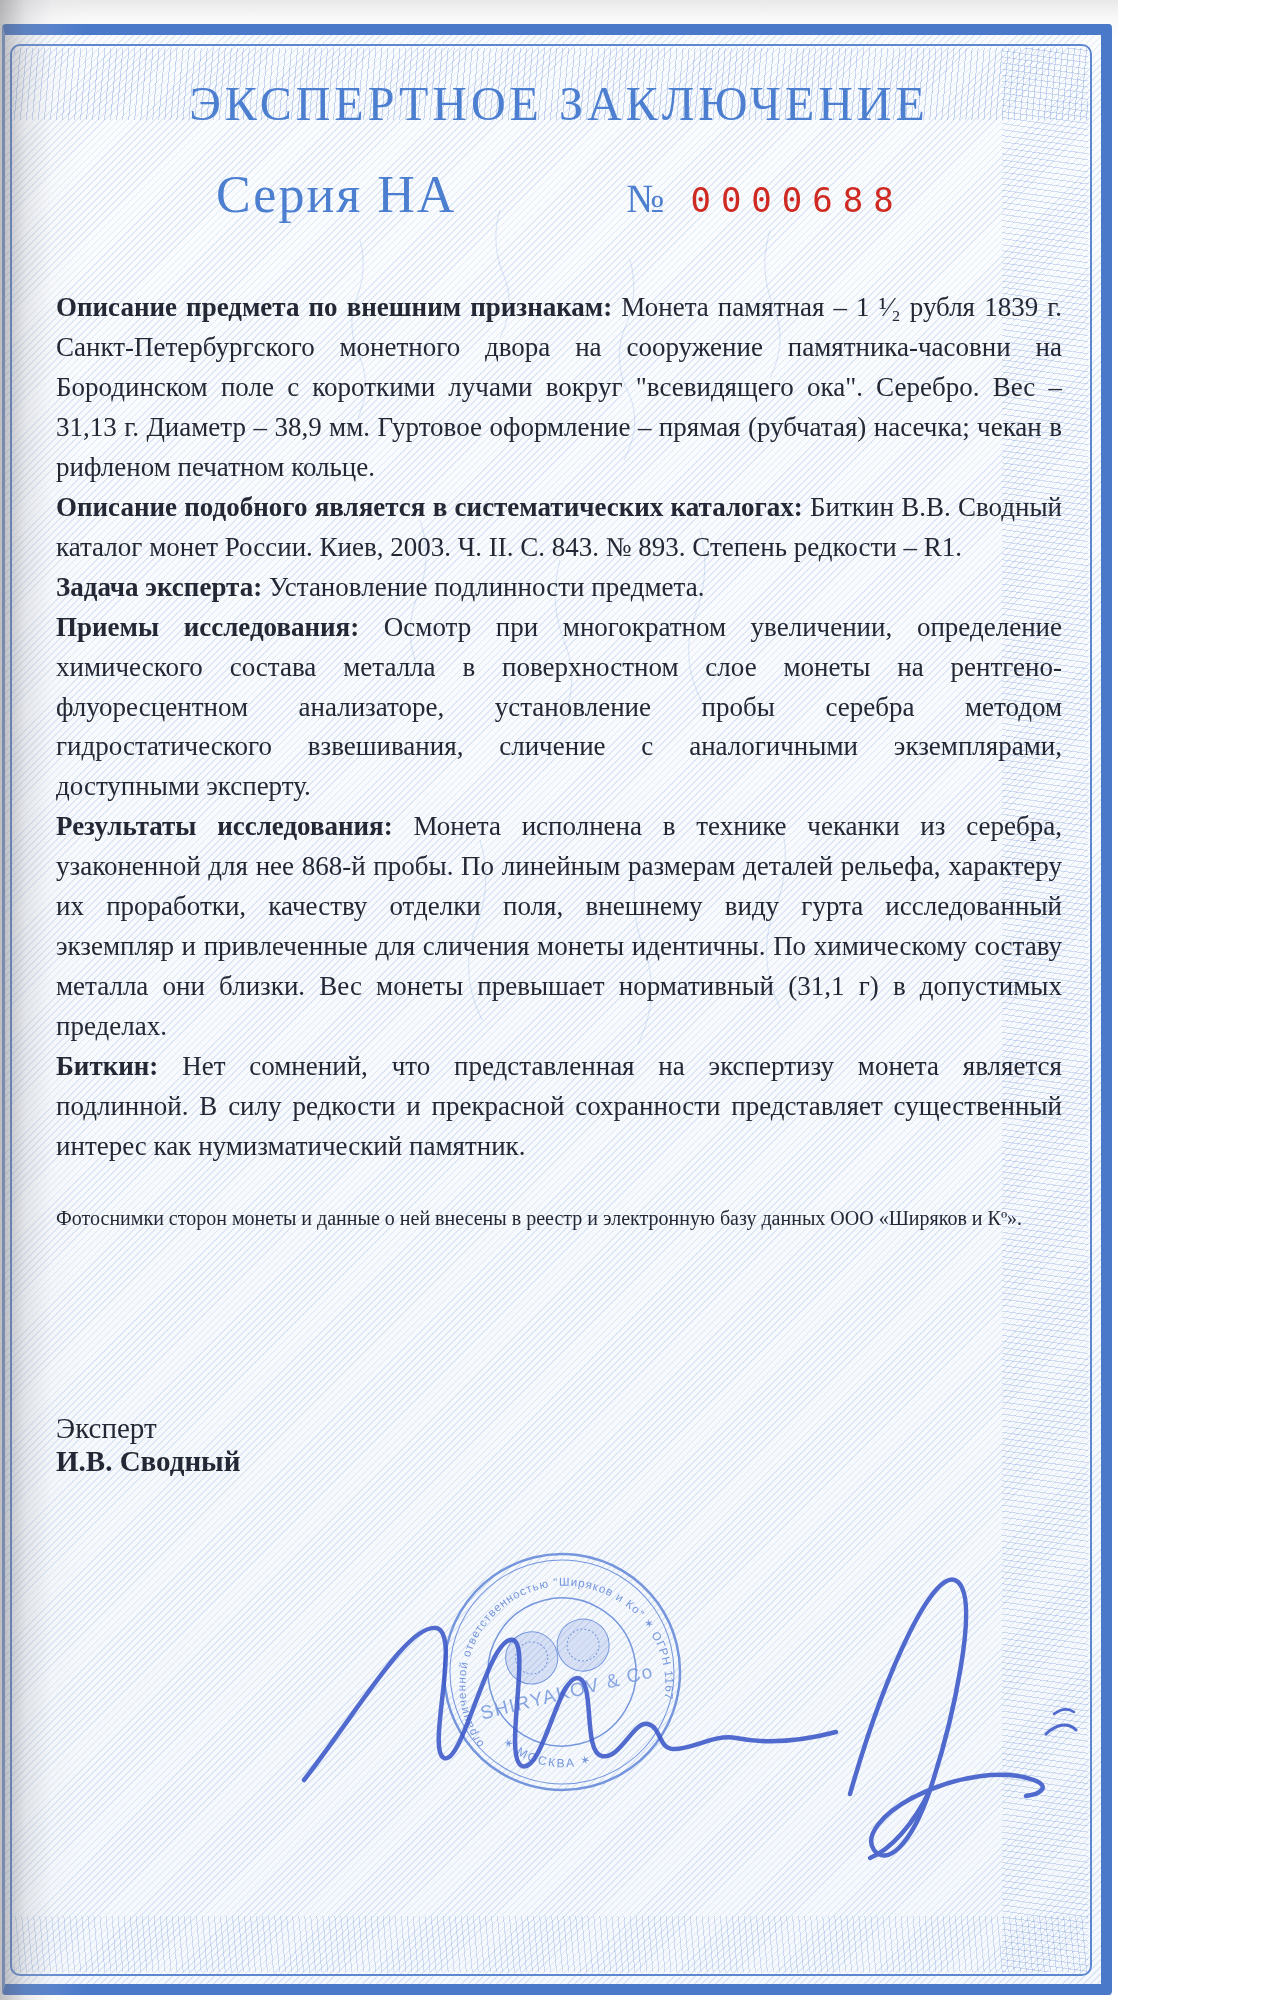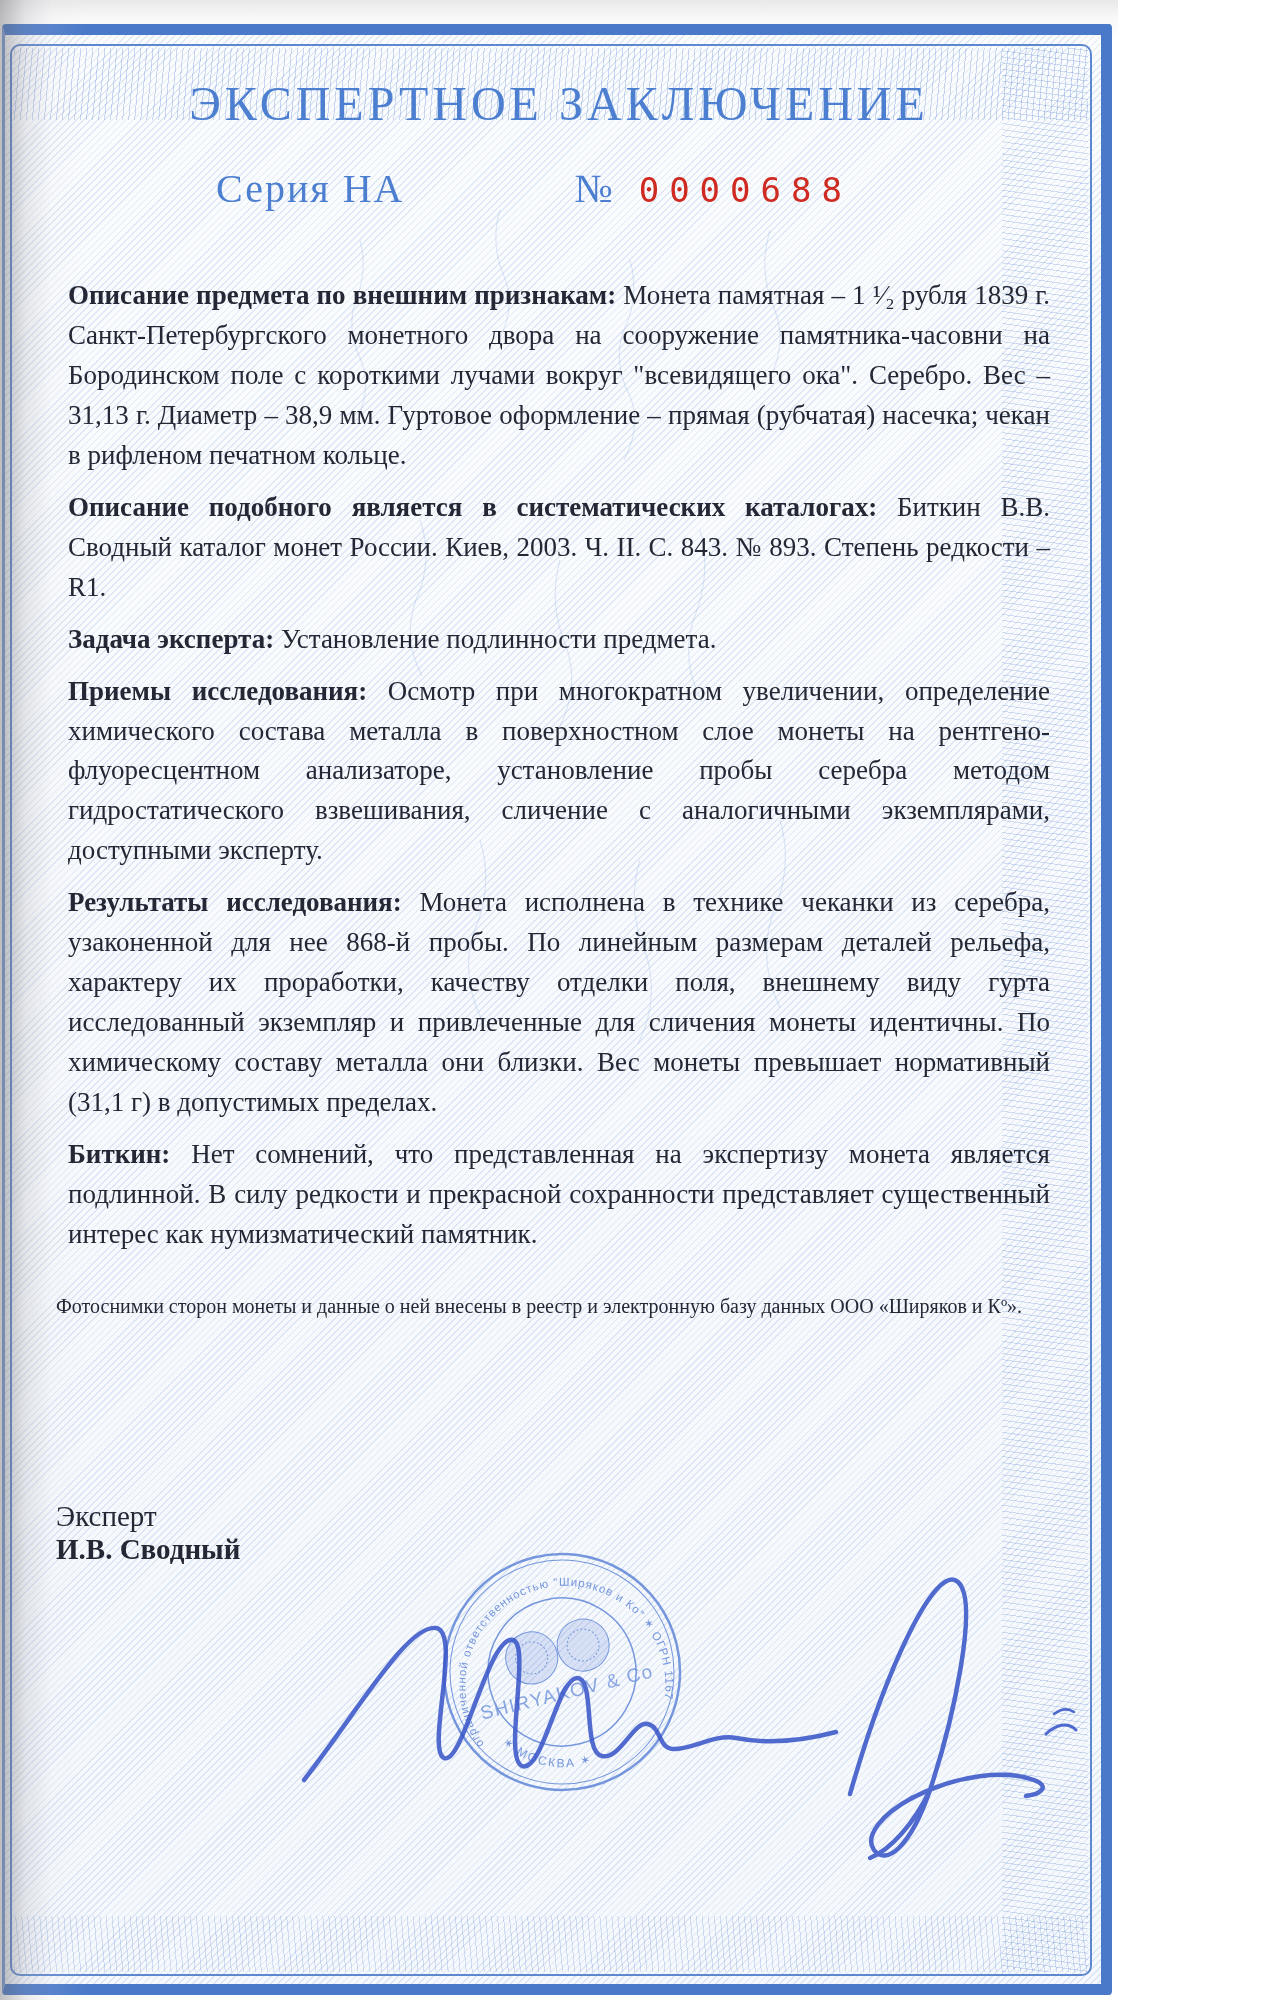--- a/index.html
+++ b/index.html
@@ -43,30 +43,30 @@
     background:repeating-linear-gradient(85deg, rgba(86,130,204,0.24) 0 1px, rgba(86,130,204,0) 1px 6px);
   }
   .watermark{position:absolute; z-index:1; opacity:.5; pointer-events:none;}
 
   .content{position:relative; z-index:4; padding:76px 56px 0 56px;}
   .title{
     margin:0; text-align:center; font-weight:normal;
     font-size:48px; letter-spacing:4px; color:#4d7fd0;
   }
   .serial-row{display:flex; align-items:baseline; margin-top:34px;}
-  .series{font-size:40px; letter-spacing:2px; color:#4d7fd0; margin-left:160px;}
+  .series{font-size:52px; letter-spacing:2px; color:#4d7fd0; margin-left:160px;}
   .numwrap{margin-left:170px; display:flex; align-items:baseline;}
   .numsign{font-size:40px; color:#4d7fd0;}
   .serialnum{
     font-family:"DejaVu Sans Mono",monospace; font-size:34px; letter-spacing:10px;
     color:#cf2a21; margin-left:26px;
   }
   .bodytext{margin-top:64px;}
   .bodytext p{
-    margin:12px; font-size:27px; line-height:1.48; text-align:justify;
+    margin:0; font-size:27px; line-height:1.48; text-align:justify;
     color:#242834;
   }
   .bodytext .lead{font-weight:bold;}
   .footnote{
     margin:37px 0 0 0; font-size:20px; line-height:1.48; text-align:justify; color:#242834;
   }
   .sig-row{
     position:relative; margin-top:178px; display:flex; justify-content:space-between;
     font-size:29px; color:#242834;flex-direction:column;
   }

